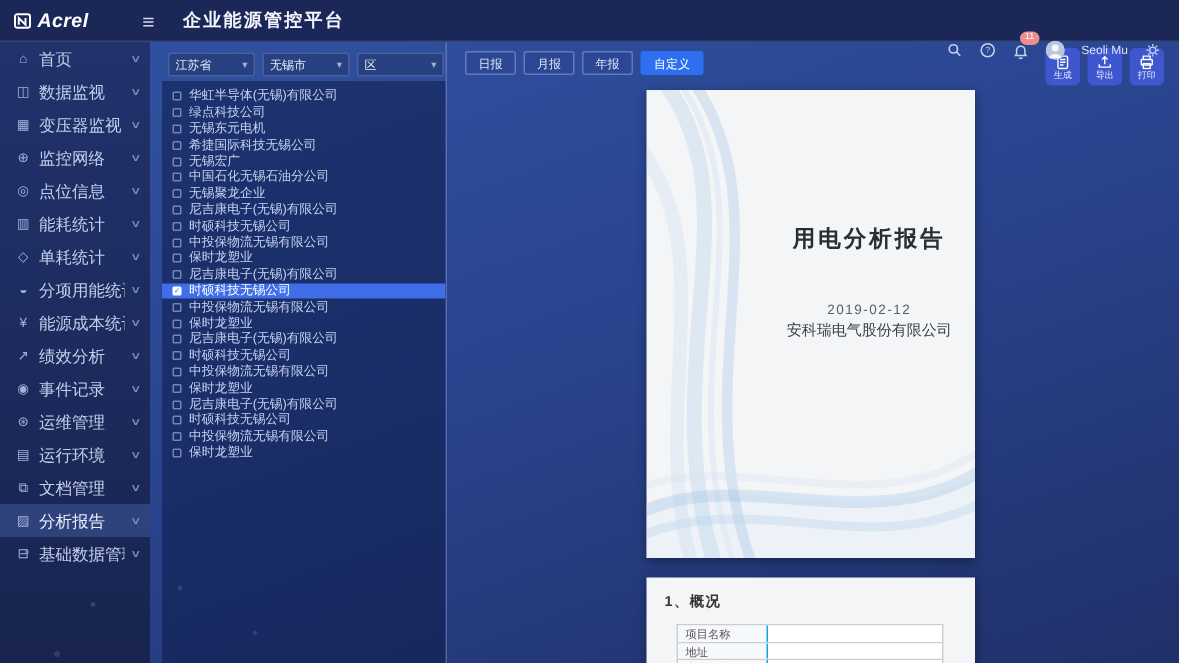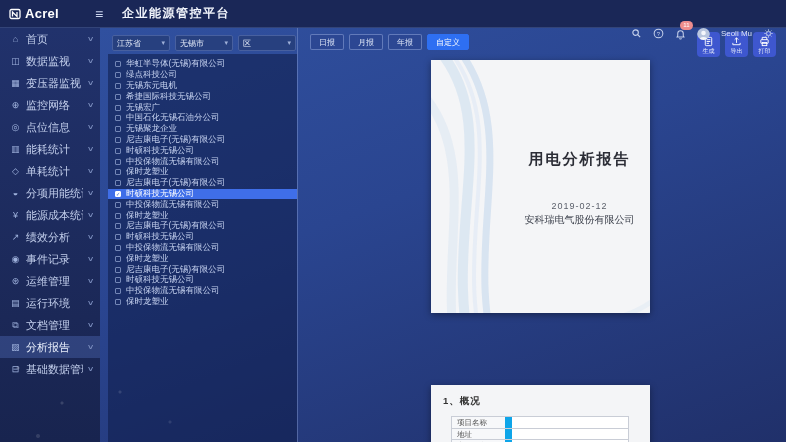--- a/index.html
+++ b/index.html
@@ -5,21 +5,21 @@
   * { margin:0; padding:0; box-sizing:border-box; }
   html,body { background:#0e1838; }
   .app { position:relative; width:786px; height:442px; overflow:hidden;
          font-family:"Liberation Sans", sans-serif; background:#1a2757; }
 
   
   header { position:absolute; top:0; left:0; right:0; height:28px;
            background:#1a2757; display:flex; align-items:center; z-index:9;
            border-bottom:1px solid rgba(120,145,210,.28); }
   .logo { width:88px; display:flex; align-items:center; gap:4px; padding-left:9px; }
-  .logo-text { color:#fff; font-size:13px; font-weight:bold; letter-spacing:.3px; }
+  .logo-text { color:#fff; font-size:13px; font-weight:bold; font-style:italic; letter-spacing:.3px; }
   .hamburger { color:#ccd6ef; font-size:14px; width:22px; text-align:center; cursor:pointer; }
   .app-title { color:#f2f5fc; font-size:12px; font-weight:bold; margin-left:12px; letter-spacing:1.5px; }
   .header-right { margin-left:auto; display:flex; align-items:center; gap:11px; padding-right:12px;margin-top:40px; }
   .h-icon { display:flex; align-items:center; cursor:pointer; }
   .bell-wrap { position:relative; }
   .badge { position:absolute; top:-7px; left:5px; min-width:13px; height:9px; border-radius:5px;
            background:#ef8d8d; color:#fff; font-size:6px; line-height:9px; text-align:center; padding:0 2px; }
   .avatar { width:13px; height:13px; border-radius:50%; overflow:hidden; cursor:pointer; }
   .user-name { color:#dbe3f5; font-size:8px; cursor:pointer; }
 
@@ -72,32 +72,32 @@
   .actions { position:absolute; right:10px; top:4px; display:flex; gap:5px; z-index:3; }
   .action-btn { width:23px; height:25px; background:#3e57cf; border:none; border-radius:4px;
                 display:flex; flex-direction:column; align-items:center; justify-content:center;
                 gap:1px; cursor:pointer; padding:0; }
   .a-icon { display:flex; }
   .a-label { color:#e8edfb; font-size:6px; line-height:6px; }
 
   
   .page { position:absolute; left:331px; width:219px; background:#f4f5f7;
           box-shadow:0 2px 7px rgba(0,0,0,.38); }
-  .cover { top:32px; height:253px; overflow:hidden; }
+  .cover { top:32px; height:312px; overflow:hidden; }
   .swoosh { position:absolute; left:0; top:0; }
   .cover-text { position:absolute; left:82px; right:4px; top:90px; text-align:center; }
   .cover-title { font-size:15px; font-weight:bold; color:#2b2d36; letter-spacing:2px; }
   .cover-date { margin-top:32px; font-size:9px; color:#5a5f6a; letter-spacing:1px; }
   .cover-company { margin-top:2px; font-size:10px; color:#3c414c; }
 
   .page2 { top:357px; height:150px; padding:10px 12px; }
   .p2-heading { font-size:9.5px; color:#333; font-weight:bold; letter-spacing:1px; }
   .p2-table { margin:8px 0 0 8px; width:178px; border:1px solid #c9cdd6; border-bottom:none; background:#fff; }
   .t-row { display:flex; height:11.5px; border-bottom:1px solid #c9cdd6; }
-  .t-label { width:60px; border-right:7px solid #0ea5e9; font-size:7.5px; color:#555;
+  .t-label { width:60px; border-right:1px solid #0ea5e9; font-size:7.5px; color:#555;
              padding-left:5px; line-height:11.5px; background:#f7f8fa; }
   .t-value { flex:1; background:#fff; }
 </style>
 </head>
 <body>
 
 <div class="app">
 
   <header>
     <div class="logo">

